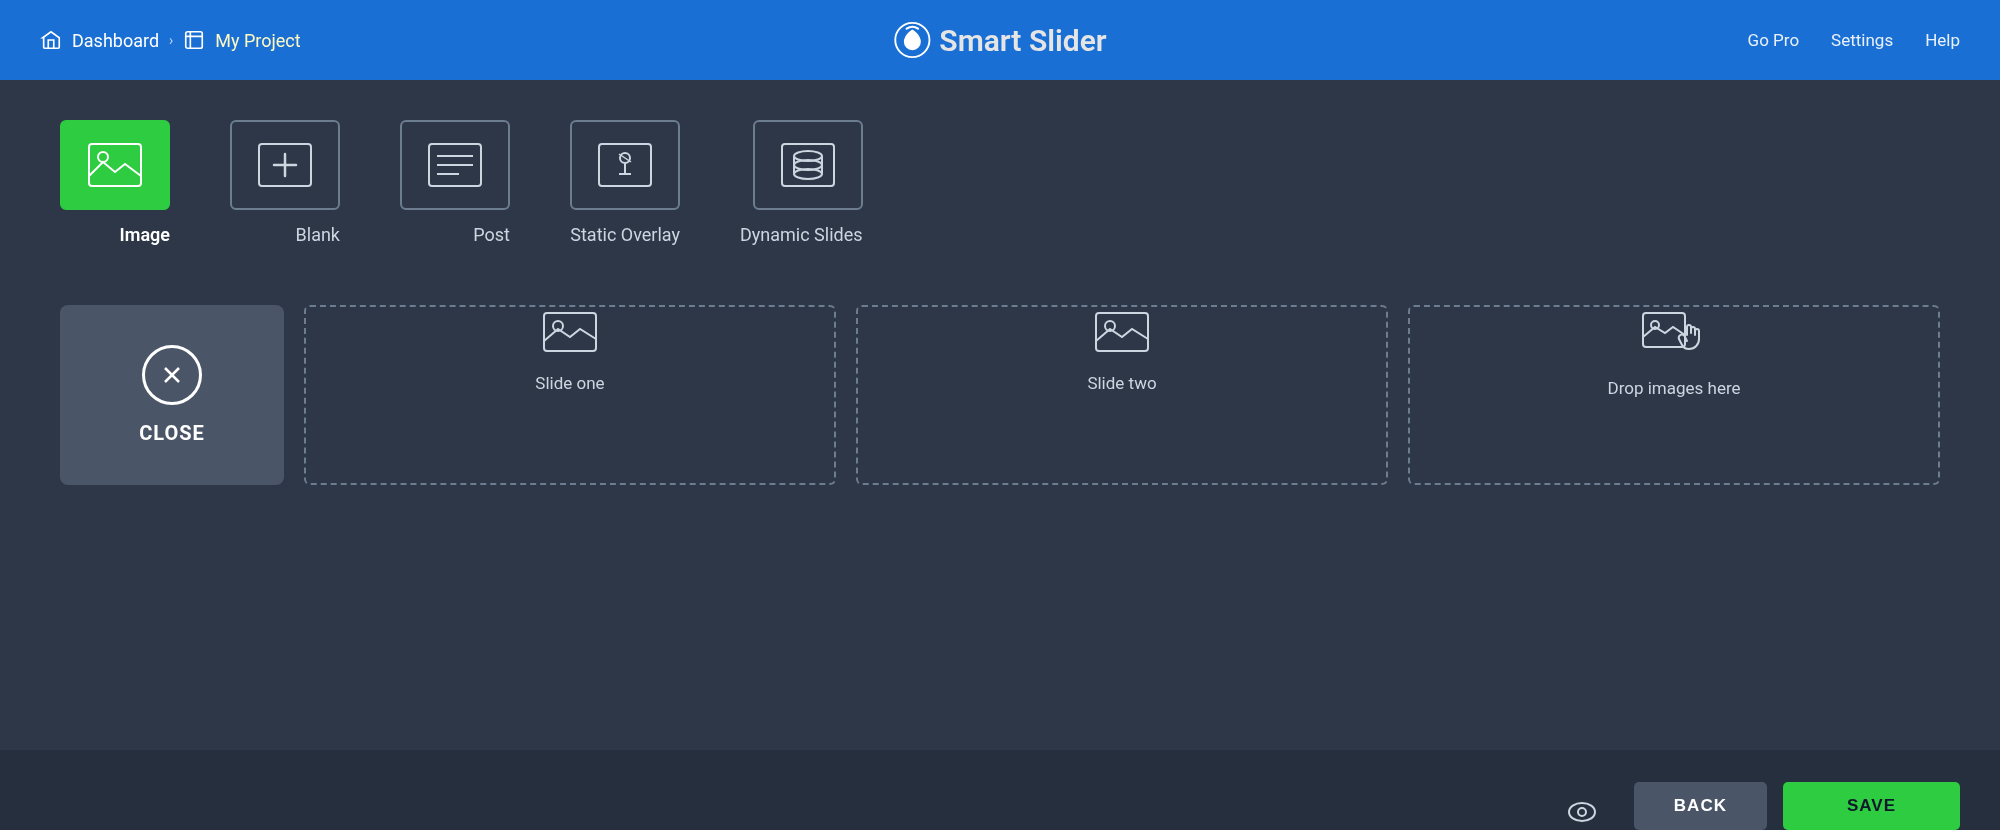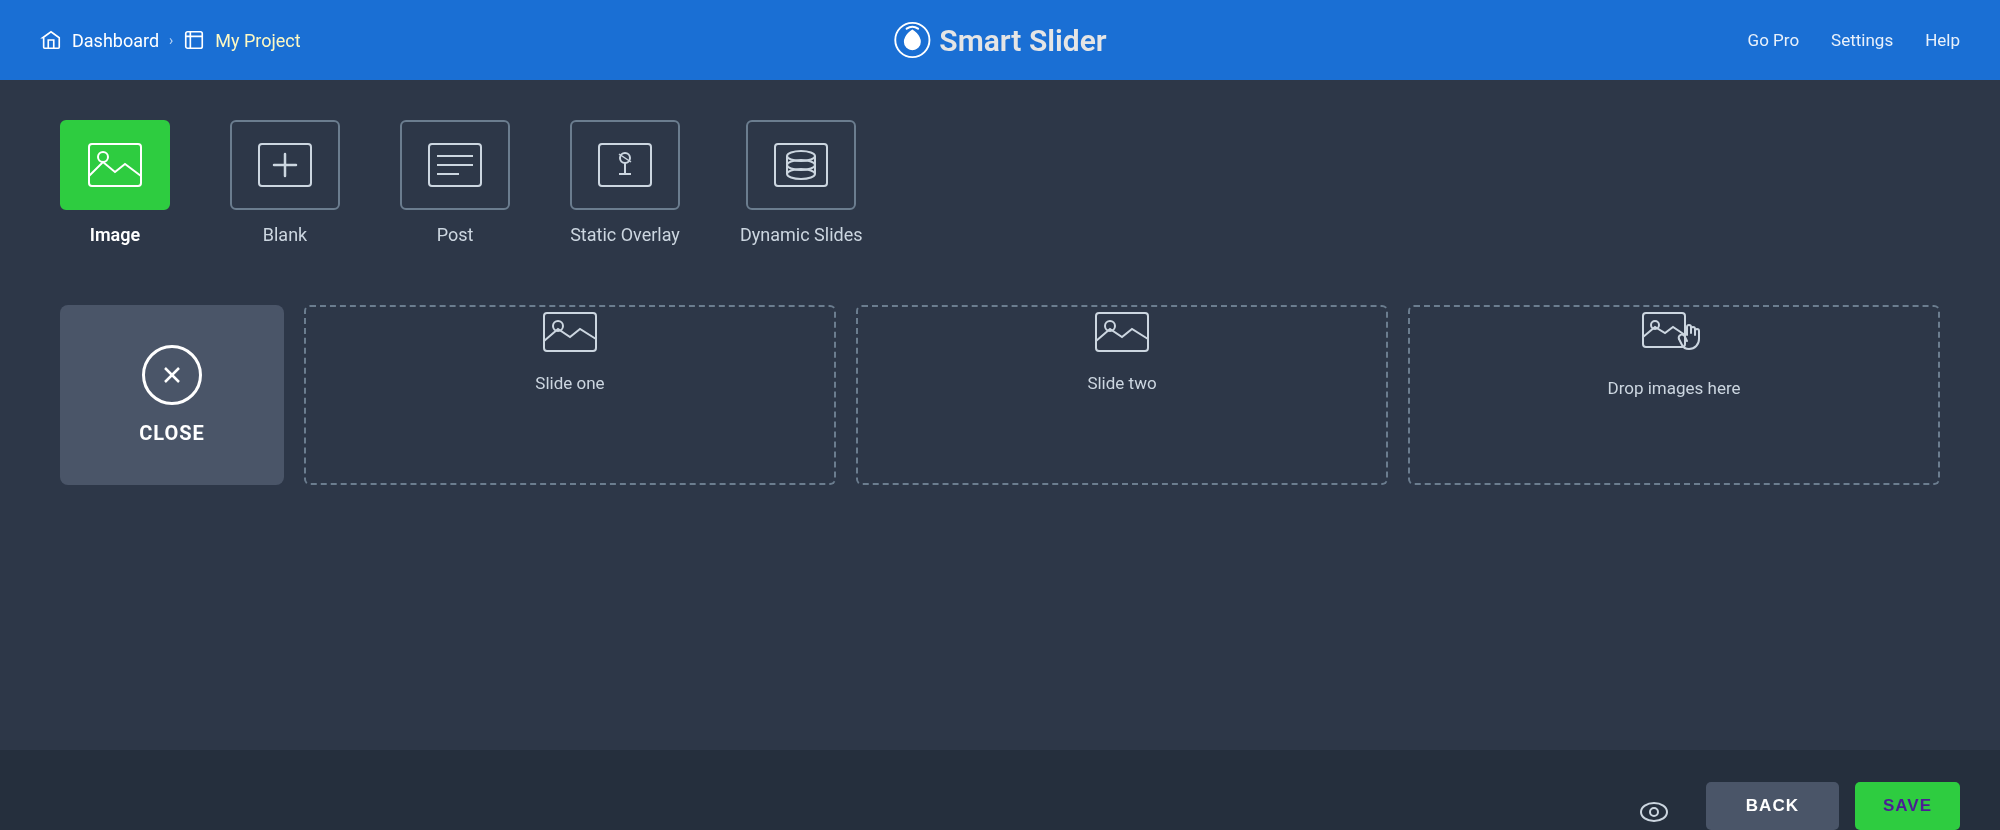--- a/index.html
+++ b/index.html
@@ -68,21 +68,21 @@
     
     .type-selector {
       display: flex;
       align-items: center;
       gap: 60px;
       margin-bottom: 60px;
     }
     .type-item {
       display: flex;
       flex-direction: column;
-      align-items: center;
+      align-items: flex-end;
       gap: 14px;
       cursor: pointer;
       color: #ccd6e0;
       font-size: 18px;
     }
     .type-item-icon {
       width: 110px;
       height: 90px;
       border: 2px solid #6b7d8f;
       border-radius: 6px;
@@ -176,24 +176,24 @@
       border: none;
       border-radius: 5px;
       padding: 14px 40px;
       font-size: 17px;
       font-weight: 600;
       cursor: pointer;
       letter-spacing: 1px;
     }
     .btn-save {
       background: #2ecc40;
-      color: #4c1d95;
+      color: #0f172a;
       border: none;
       border-radius: 5px;
-      padding: 14px 28px;
+      padding: 14px 64px;
       font-size: 17px;
       font-weight: 700;
       cursor: pointer;
       letter-spacing: 1px;
     }
 
     
     svg { fill: none; stroke: white; stroke-width: 1.8; }
     .active svg { stroke: white; }
     .type-item:not(.active) svg { stroke: #ccd6e0; }

